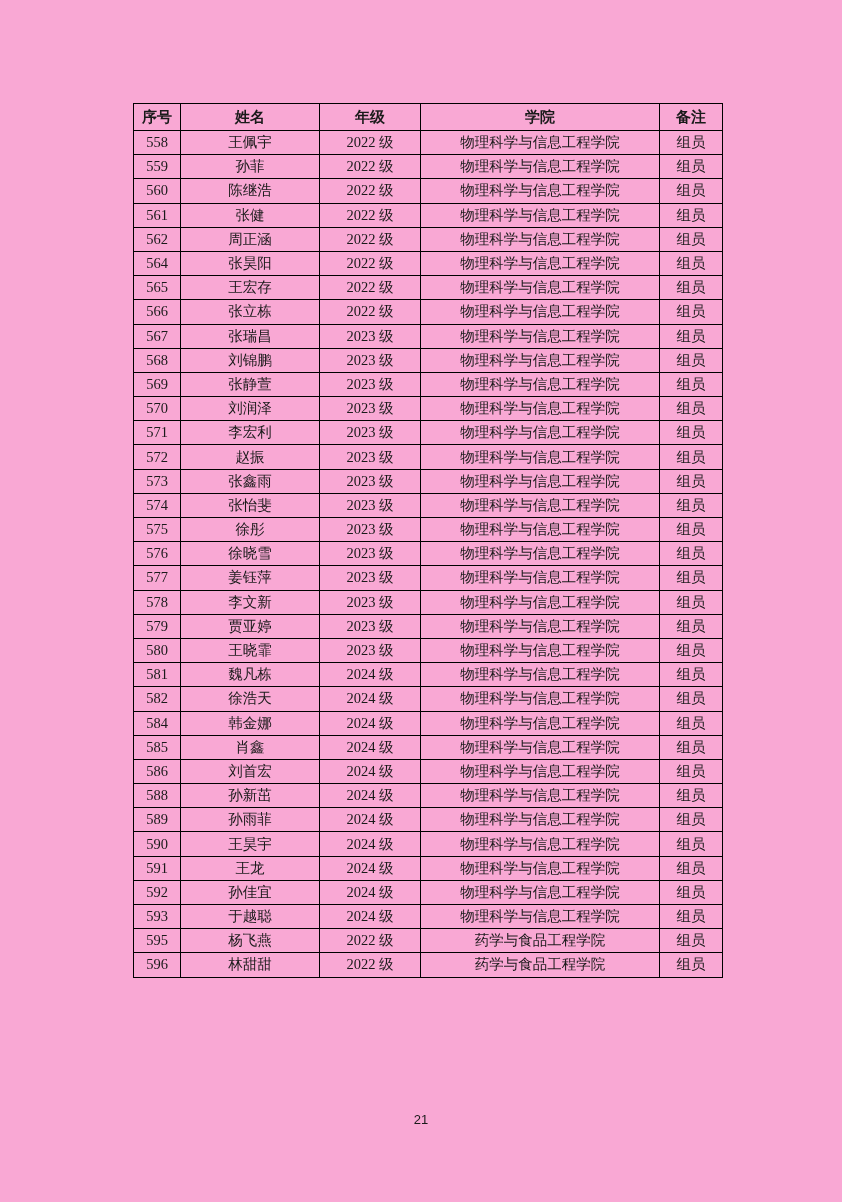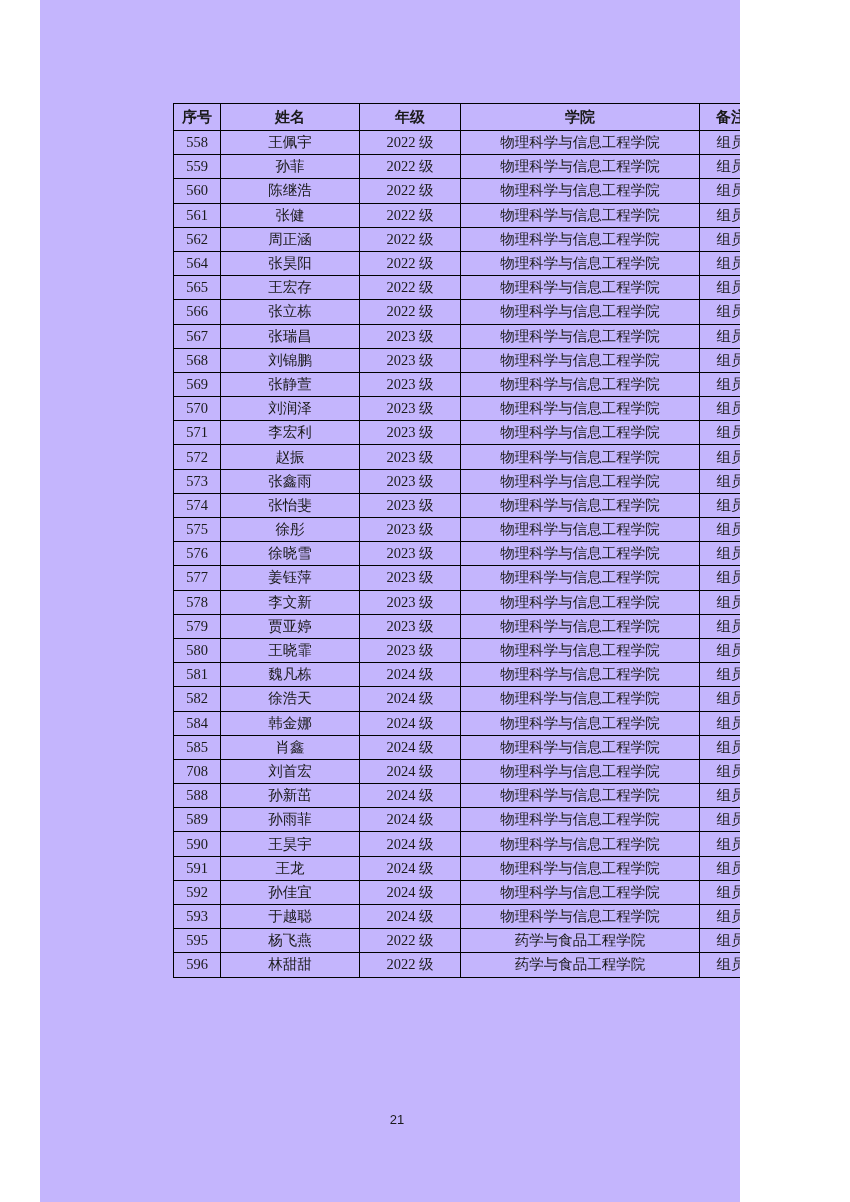--- a/index.html
+++ b/index.html
@@ -2,27 +2,26 @@
 <html><head>
 <meta charset="utf-8">
 <style>
   html, body {
     margin: 0;
     padding: 0;
     background: #ffffff;
   }
   .page {
     position: relative;
-    width: 700px;
+    width: 842px;
     height: 1202px;
-    background: #c4b5fd;
+    background: #f9a8d4;
     font-family: "Liberation Serif", "DejaVu Serif", serif;
     color: #1a1a1a;
     overflow: hidden;
-    margin-left: 40px;
   }
   table.roster {
     position: absolute;
     left: 133px;
     top: 103px;
     width: 590px;
     border-collapse: collapse;
     table-layout: fixed;
   }
   table.roster th,
@@ -45,21 +44,21 @@
     font-weight: normal;
   }
   col.c-serial  { width: 47px; }
   col.c-name    { width: 139px; }
   col.c-grade   { width: 101px; }
   col.c-college { width: 239px; }
   col.c-note    { width: 63px; }
   .page-number {
     position: absolute;
     top: 1112px;
-    left: 7px;
+    left: 0;
     width: 100%;
     text-align: center;
     font-family: "Liberation Sans", "DejaVu Sans", sans-serif;
     font-size: 13px;
     color: #1a1a1a;
   }
 </style>
 </head>
 <body>
 
@@ -259,21 +258,21 @@
           <td>组员</td>
         </tr>
         <tr>
           <td>585</td>
           <td>肖鑫</td>
           <td>2024 级</td>
           <td>物理科学与信息工程学院</td>
           <td>组员</td>
         </tr>
         <tr>
-          <td>708</td>
+          <td>586</td>
           <td>刘首宏</td>
           <td>2024 级</td>
           <td>物理科学与信息工程学院</td>
           <td>组员</td>
         </tr>
         <tr>
           <td>588</td>
           <td>孙新茁</td>
           <td>2024 级</td>
           <td>物理科学与信息工程学院</td>

